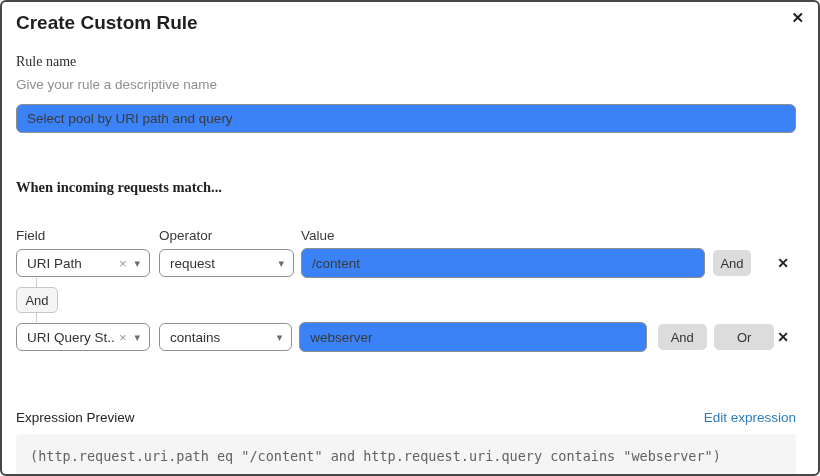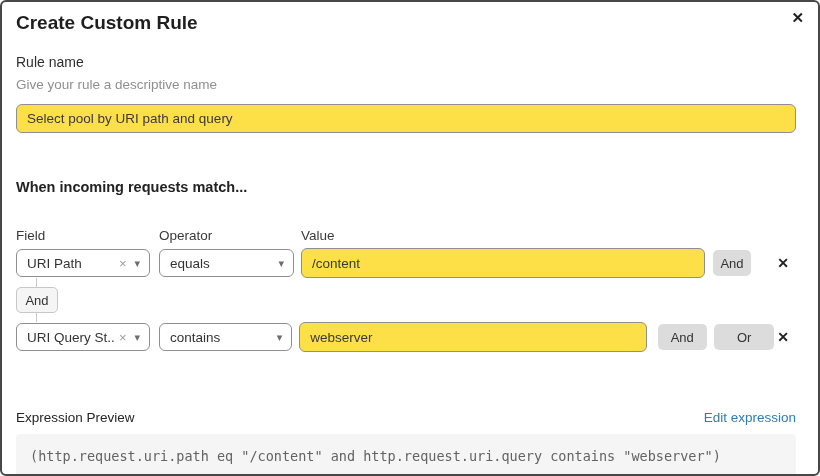--- a/index.html
+++ b/index.html
@@ -32,43 +32,44 @@
     top: 6px;
     right: 10px;
     padding: 2px 4px;
     font-size: 15px;
     font-weight: 700;
     color: #1f1f1f;
     cursor: pointer;
     line-height: 1;
   }
 
-  .rule-label { margin-top: 20px; font-size: 14px; line-height: 16px; color: #2e2e2e; }
+  .rule-label { margin-top: 20px; font-size: 14px; line-height: 16px; color: #2e2e2e; font-family: Liberation Serif, serif; }
   .rule-desc  { margin-top: 7px;  font-size: 13.5px; line-height: 15px; color: #8f8f8f; }
 
   .input-base {
     border: 1px solid #8f8f8f;
     border-radius: 6px;
-    background: #fde047;
+    background: #3b82f6;
     font-family: "Liberation Sans", sans-serif;
     font-size: 13.5px;
     color: #3a3a3a;
     padding: 4px 10px;
     outline: none;
     height: 30px;
   }
 
   .rule-name-input { display:block; margin-top: 12px; width: 100%; height: 29px; }
 
   .match-heading {
     margin-top: 46px;
     font-size: 14.5px;
     line-height: 17px;
     font-weight: 700;
     color: #222222;
+    font-family: Liberation Serif, serif;
   }
 
   .col-labels {
     display: flex;
     margin-top: 32px;
     font-size: 13.5px;
     line-height: 15px;
     color: #3a3a3a;
   }
   .col-field { width: 143px; }
@@ -194,21 +195,21 @@
       <span class="col-value">Value</span>
     </div>
 
     <div class="match-row row-1">
       <div class="select field-select">
         <span class="sel-label">URI Path</span>
         <span class="clear-x">×</span>
         <span class="caret">▾</span>
       </div>
       <div class="select operator-select">
-        <span class="sel-label">equals</span>
+        <span class="sel-label">request</span>
         <span class="caret">▾</span>
       </div>
       <input class="input-base value-r1" type="text" value="/content" style="">
       <button class="gray-btn and-r1">And</button>
       <span class="remove-x">✕</span>
     </div>
 
     <div class="connector">
       <span class="connector-line"></span>
       <span class="connector-badge">And</span>

